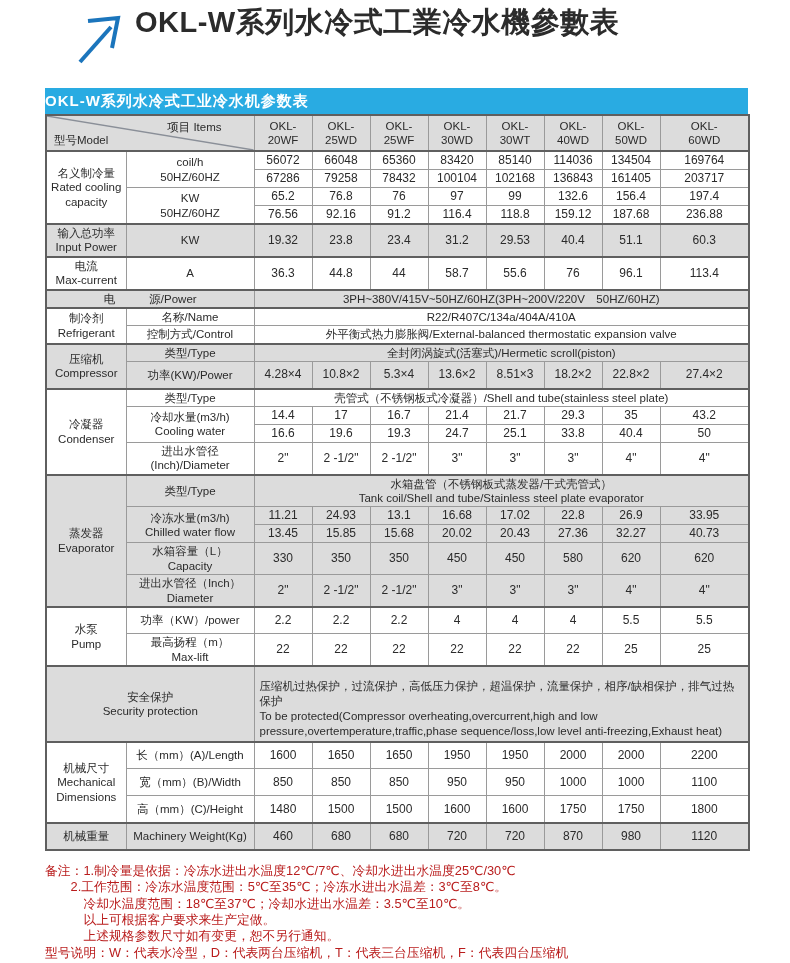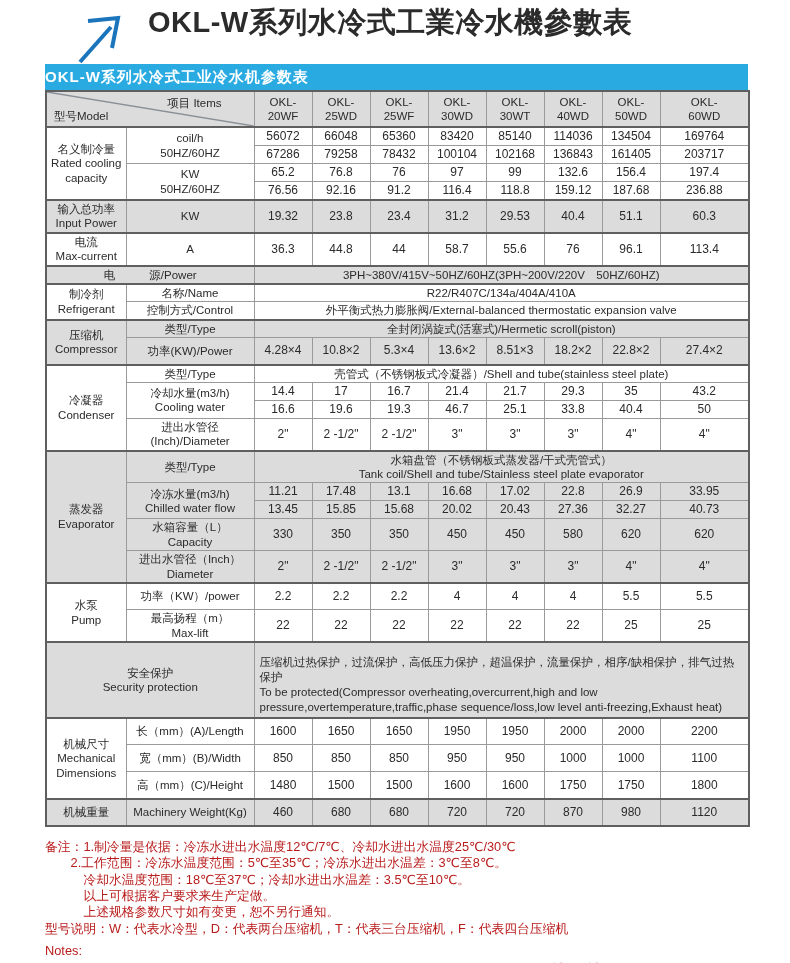--- a/index.html
+++ b/index.html
@@ -4,21 +4,21 @@
 <style>
   html,body{margin:0;padding:0;}
   body{
     width:790px;height:963px;background:#ffffff;overflow:hidden;
     font-family:"Liberation Sans","DejaVu Sans",sans-serif;color:#2b2b2b;
     -webkit-font-smoothing:antialiased;
   }
   .page{padding:4px 42px 0 45px;}
 
   
-  .title-block{display:flex;align-items:flex-start;margin:2px 0 0 28px;gap:13px;}
+  .title-block{display:flex;align-items:flex-start;margin:2px 0 24px 28px;}
   .logo{width:52px;height:56px;flex:0 0 auto;margin:2px 10px 0 0;}
   .titles{line-height:1.12;}
   .title-zh{font-size:29px;font-weight:600;letter-spacing:0.5px;color:#2b2b2b;margin:0;}
   .title-en{font-size:19px;font-weight:400;color:#2f2f2f;margin:2px 0 0 0;}
 
   
   .banner{
     height:26px;line-height:26px;text-align:left;color:#fff;
     font-size:15px;font-weight:700;letter-spacing:1px;
   }
@@ -293,21 +293,21 @@
           <td class="val">21.4</td>
           <td class="val">21.7</td>
           <td class="val">29.3</td>
           <td class="val">35</td>
           <td class="val">43.2</td>
         </tr>
         <tr class="cont">
           <td class="val">16.6</td>
           <td class="val">19.6</td>
           <td class="val">19.3</td>
-          <td class="val">46.7</td>
+          <td class="val">24.7</td>
           <td class="val">25.1</td>
           <td class="val">33.8</td>
           <td class="val">40.4</td>
           <td class="val">50</td>
         </tr>
         <tr class="">
           <td class="item-cell">
             <div>进出水管径</div>
             <div>(Inch)/Diameter</div>
           </td>
@@ -332,21 +332,21 @@
             <div>水箱盘管（不锈钢板式蒸发器/干式壳管式）</div>
             <div>Tank coil/Shell and tube/Stainless steel plate evaporator</div>
           </td>
         </tr>
         <tr class="shaded">
           <td class="item-cell" rowspan="2">
             <div>冷冻水量(m3/h)</div>
             <div>Chilled water flow</div>
           </td>
           <td class="val">11.21</td>
-          <td class="val">17.48</td>
+          <td class="val">24.93</td>
           <td class="val">13.1</td>
           <td class="val">16.68</td>
           <td class="val">17.02</td>
           <td class="val">22.8</td>
           <td class="val">26.9</td>
           <td class="val">33.95</td>
         </tr>
         <tr class="shaded cont">
           <td class="val">13.45</td>
           <td class="val">15.85</td>

